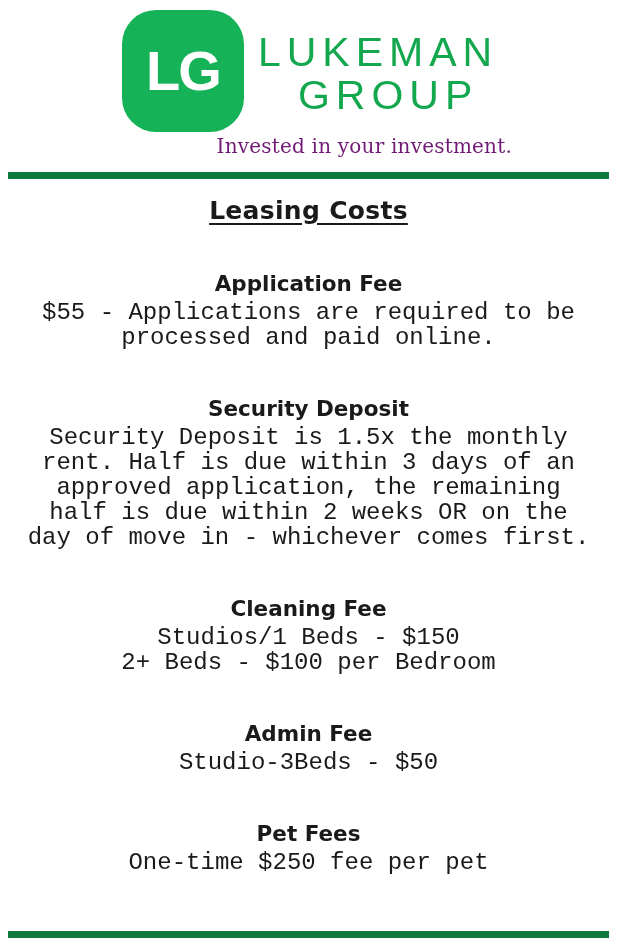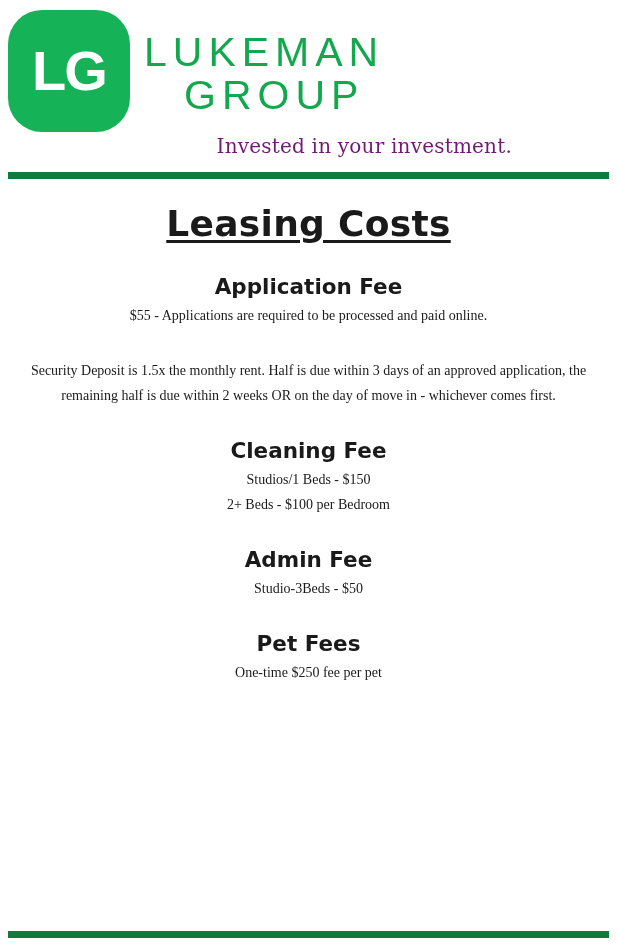--- a/index.html
+++ b/index.html
@@ -18,20 +18,21 @@
     position: relative;
     width: 617px;
     height: 952px;
     box-sizing: border-box;
   }
 
   
   .header {
     display: flex;
     align-items: flex-start;
+    justify-content: center;
     padding: 10px 5px 0 0;
     height: 140px;
     box-sizing: border-box;
   }
   .logo-wrap {
     display: flex;
     align-items: center;
     gap: 14px;
     margin-left: 8px;
   }
@@ -102,38 +103,38 @@
   }
 
   
   .content {
     text-align: center;
     padding: 0 14px;
   }
   .doc-title {
     font-family: "DejaVu Sans", sans-serif;
     font-weight: 700;
-    font-size: 36px;
+    font-size: 25px;
     text-decoration: underline;
     text-underline-offset: 4px;
     margin-bottom: 0;
     letter-spacing: 0.3px;
   }
   .section {
-    margin-top: 30px;
+    margin-top: 46px;
   }
   .section-title {
     font-family: "DejaVu Sans", sans-serif;
     font-weight: 700;
     font-size: 21.5px;
     margin-bottom: 4px;
   }
   .section-line {
-    font-family: Liberation Serif, serif;
-    font-size: 14px;
+    font-family: Liberation Mono, monospace;
+    font-size: 24px;
     line-height: 25px;
     margin: 0;
     padding: 0 6px;
   }
   .section-body {
     padding: 0 6px;
   }
 </style>
 </head>
 <body>
@@ -160,20 +161,21 @@
     <h1 class="doc-title">Leasing Costs</h1>
 
     <div class="section">
       <div class="section-title">Application Fee</div>
       <div class="section-body">
         <p class="section-line">$55 - Applications are required to be processed and paid online.</p>
       </div>
     </div>
 
     <div class="section">
+      <div class="section-title">Security Deposit</div>
       <div class="section-body">
         <p class="section-line">Security Deposit is 1.5x the monthly rent. Half is due within 3 days of an approved application, the remaining half is due within 2 weeks OR on the day of move in - whichever comes first.</p>
       </div>
     </div>
 
     <div class="section">
       <div class="section-title">Cleaning Fee</div>
       <div class="section-body">
         <p class="section-line">Studios/1 Beds - $150</p>
         <p class="section-line">2+ Beds - $100 per Bedroom</p>

